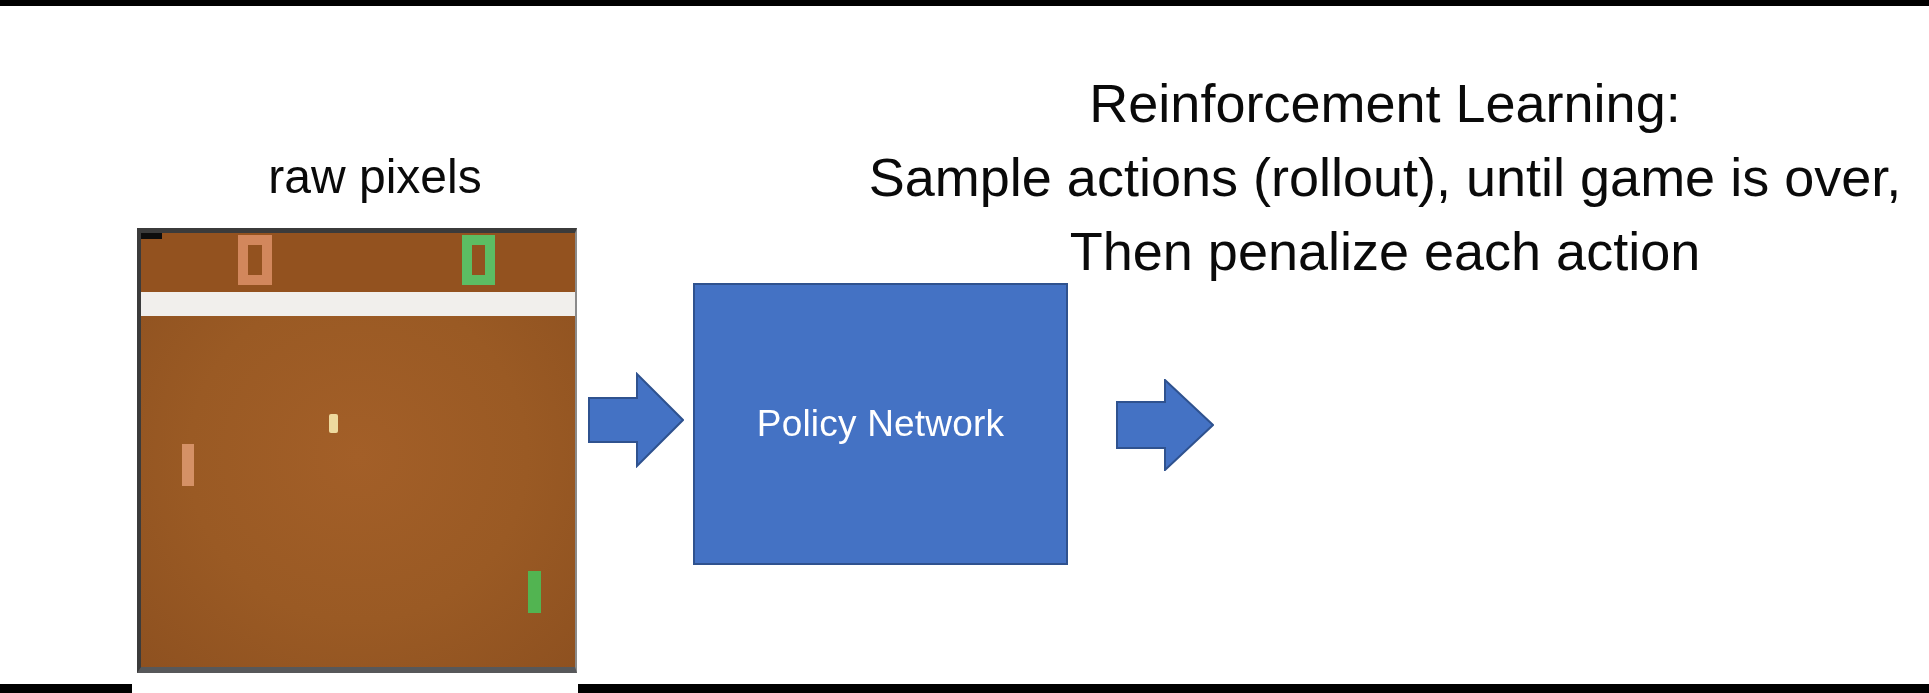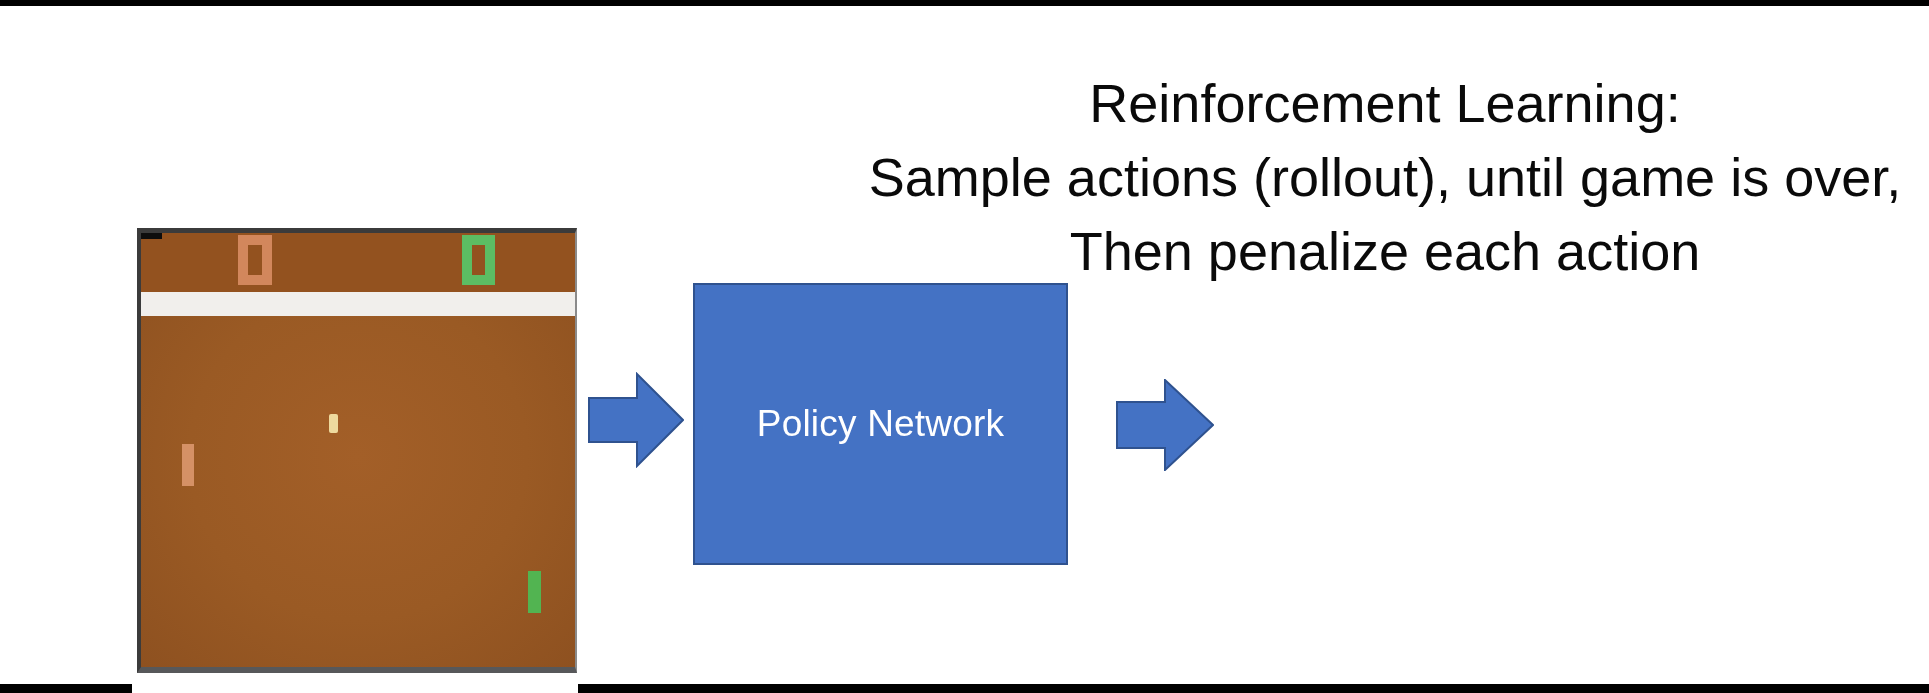--- a/index.html
+++ b/index.html
@@ -75,20 +75,21 @@
 </style>
 </head>
 <body>
 
 <div class="stage">
 
   <div class="top-bar"></div>
   <div class="bottom-bar"></div>
   <div class="game-margin"></div>
 
+  <div class="raw-pixels-label">raw pixels</div>
 
   <div class="pong">
     <div class="tick"></div>
     <div class="score-strip">
       <div class="digit digit-left"></div>
       <div class="digit digit-right"></div>
     </div>
     <div class="white-stripe"></div>
     <div class="field">
       <div class="ball"></div>

